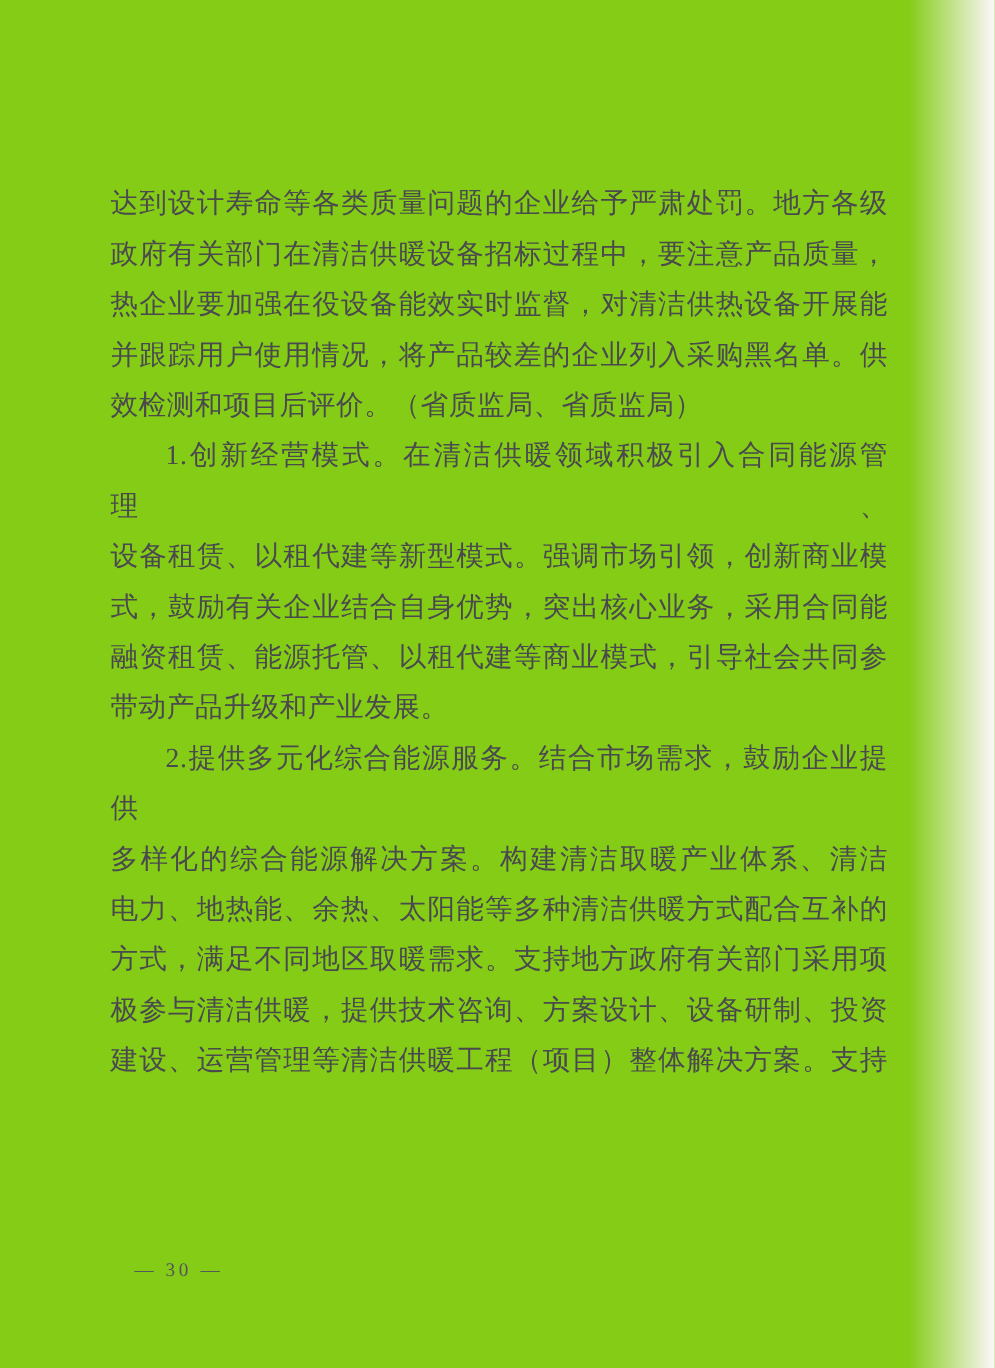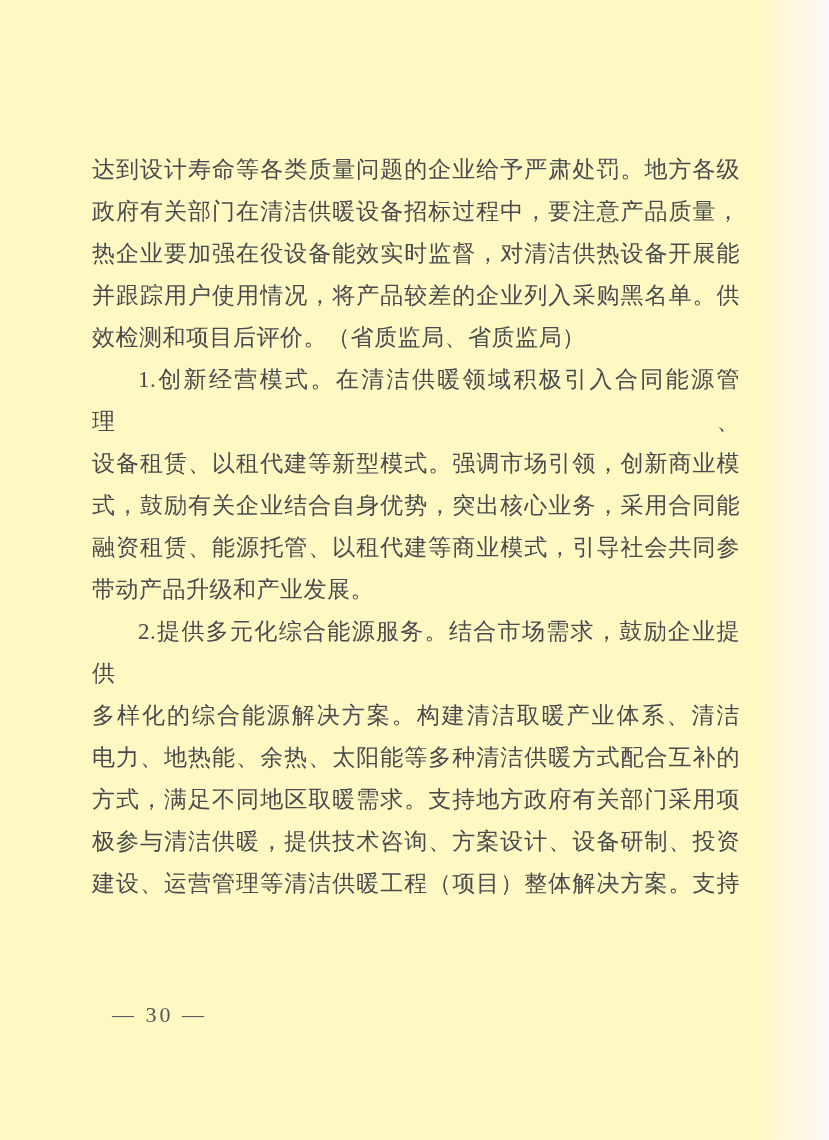--- a/index.html
+++ b/index.html
@@ -1,20 +1,20 @@
 <!DOCTYPE html>
 <html><head>
 <meta charset="utf-8">
 <style>
   html, body { margin: 0; padding: 0; background: #ffffff; }
   .page {
     position: relative;
     width: 829px;
     height: 1140px;
-    background: #fef9c3;
+    background: #84cc16;
     overflow: hidden;
     font-family: "Liberation Serif", "DejaVu Serif", serif;
   }
   .edge-tint {
     position: absolute;
     top: 0; right: 0;
     width: 72px; height: 100%;
     background: linear-gradient(to right, rgba(253,247,250,0), #fdf7fa);
     pointer-events: none;
   }
@@ -35,22 +35,22 @@
     text-align-last: justify;
   }
   .line.indent { text-indent: 2em; }
   .block.heading .line {
     font-weight: bold;
     color: #3e3e42;
   }
   .footer {
     position: absolute;
     left: 112px;
-    top: 1000px;
-    font-size: 22px;
+    top: 1044px;
+    font-size: 16px;
     line-height: 30px;
     color: #54545c;
     letter-spacing: 3px;
   }
 </style>
 </head>
 <body>
 
 <div class="page">
   <div class="content">

